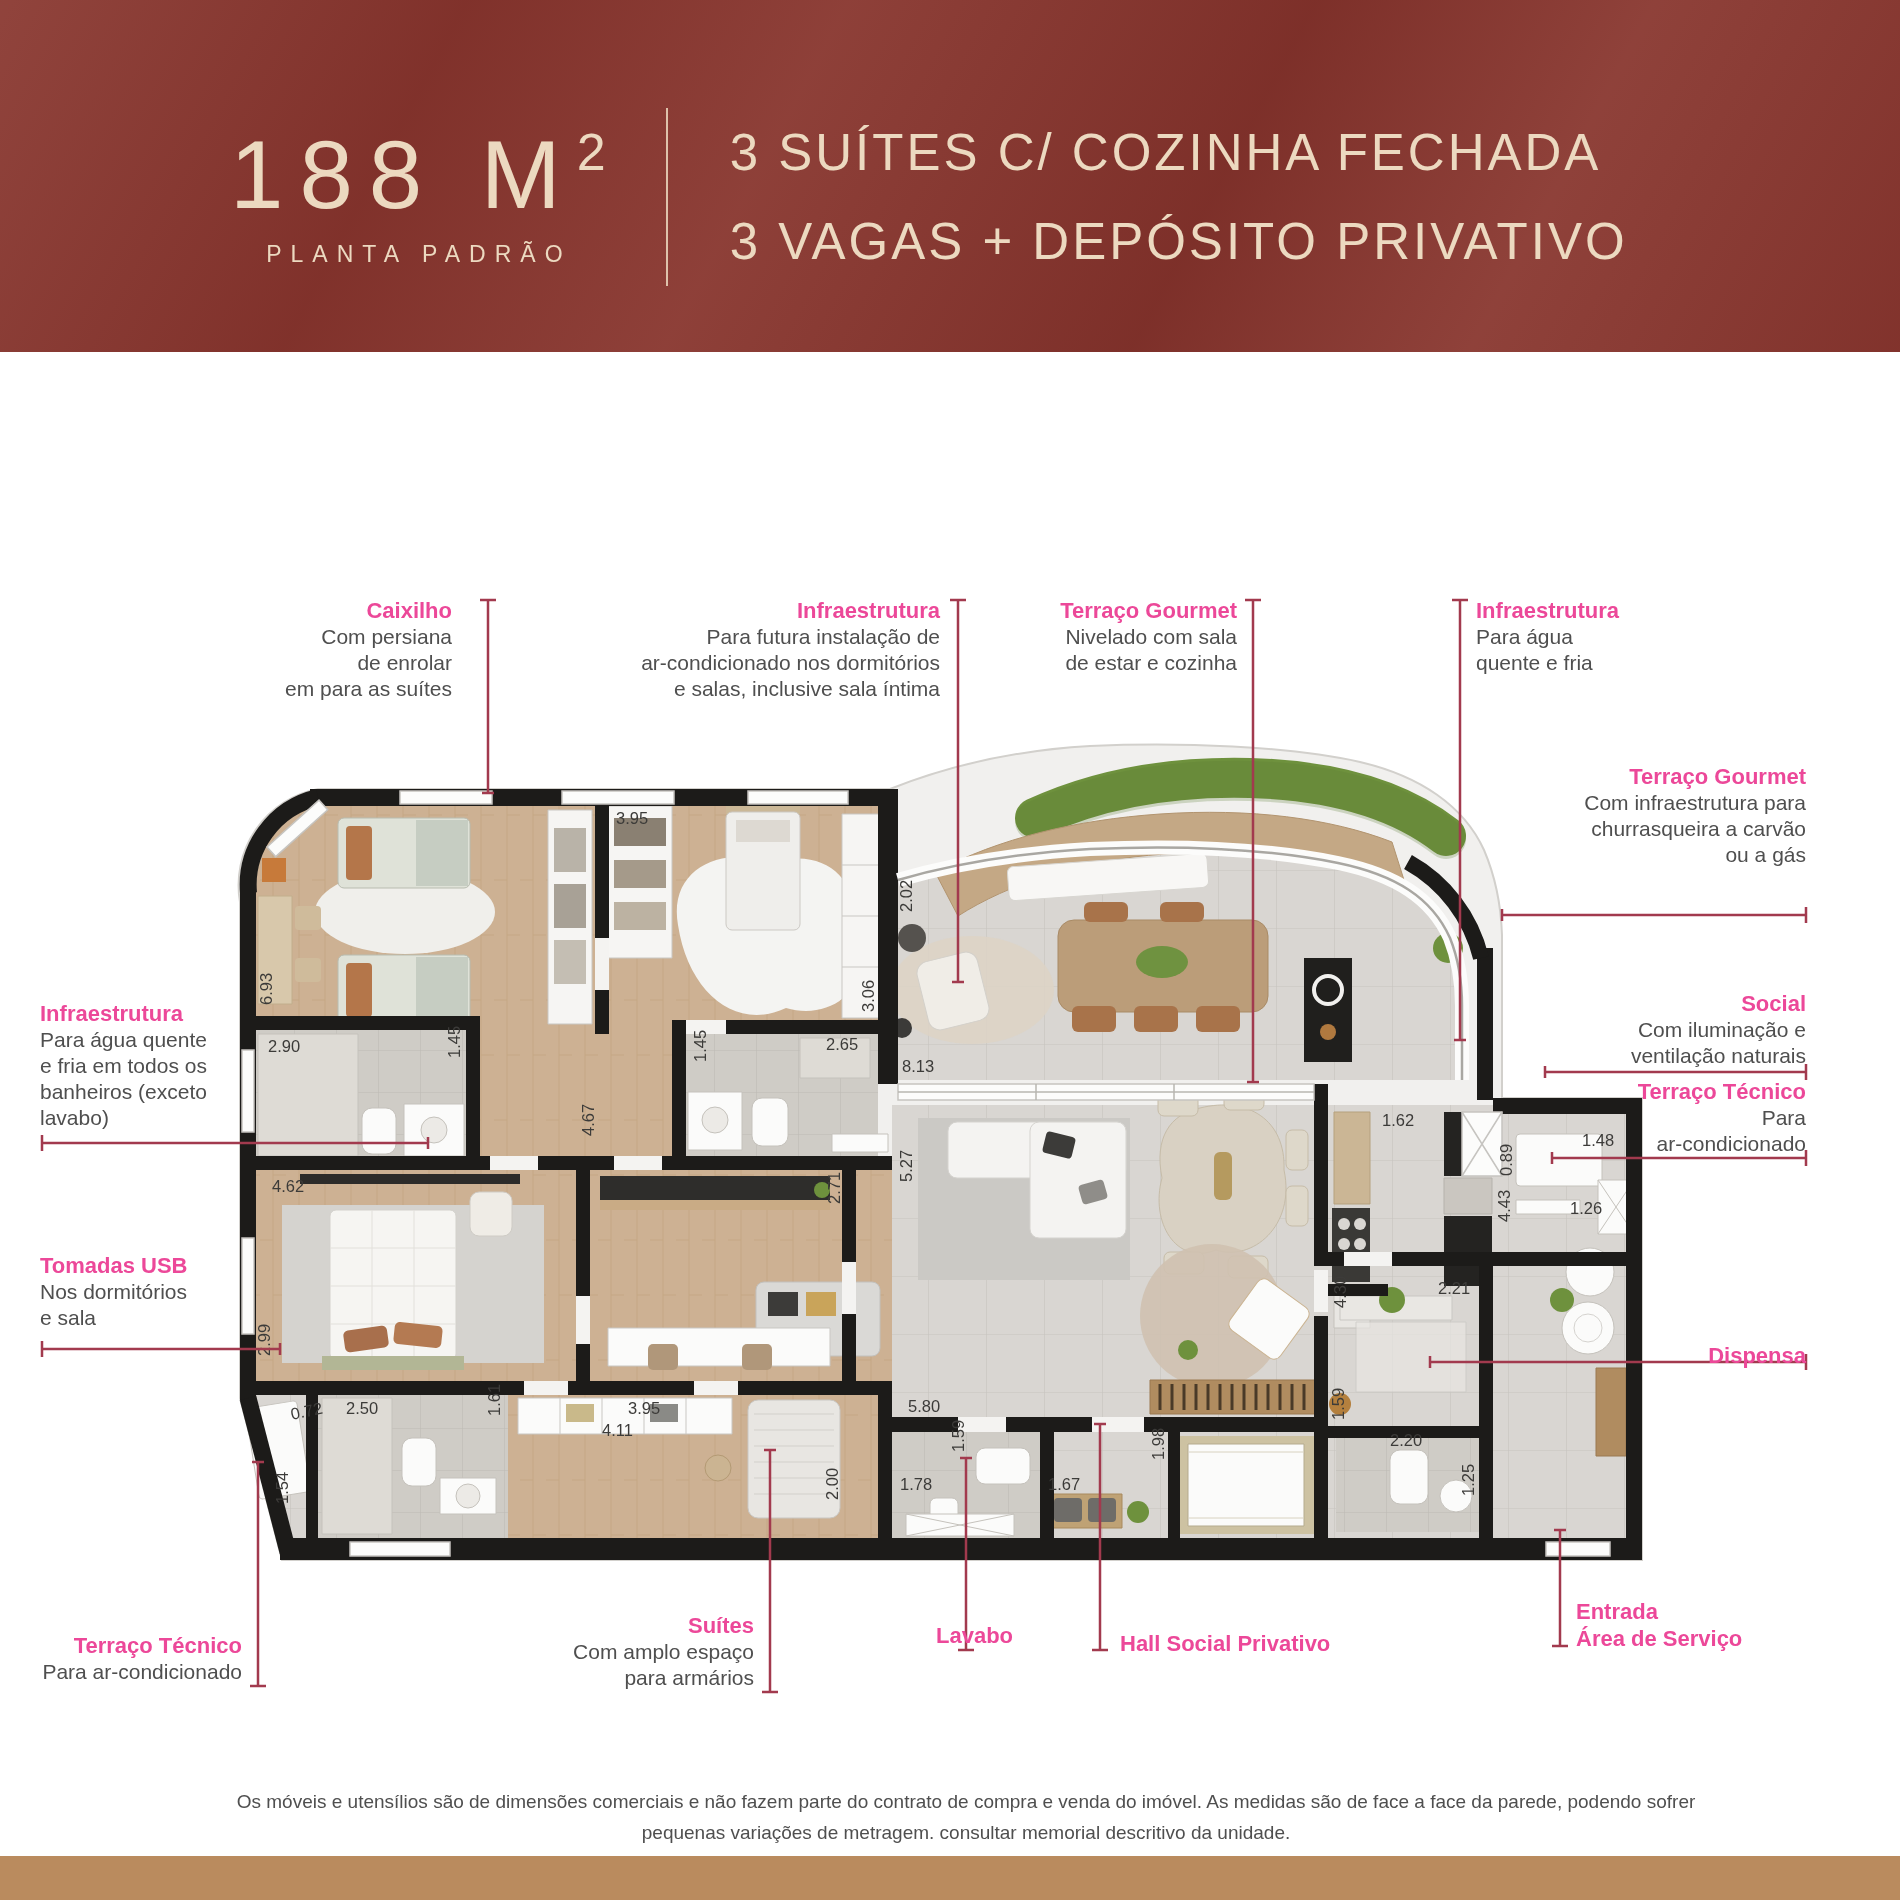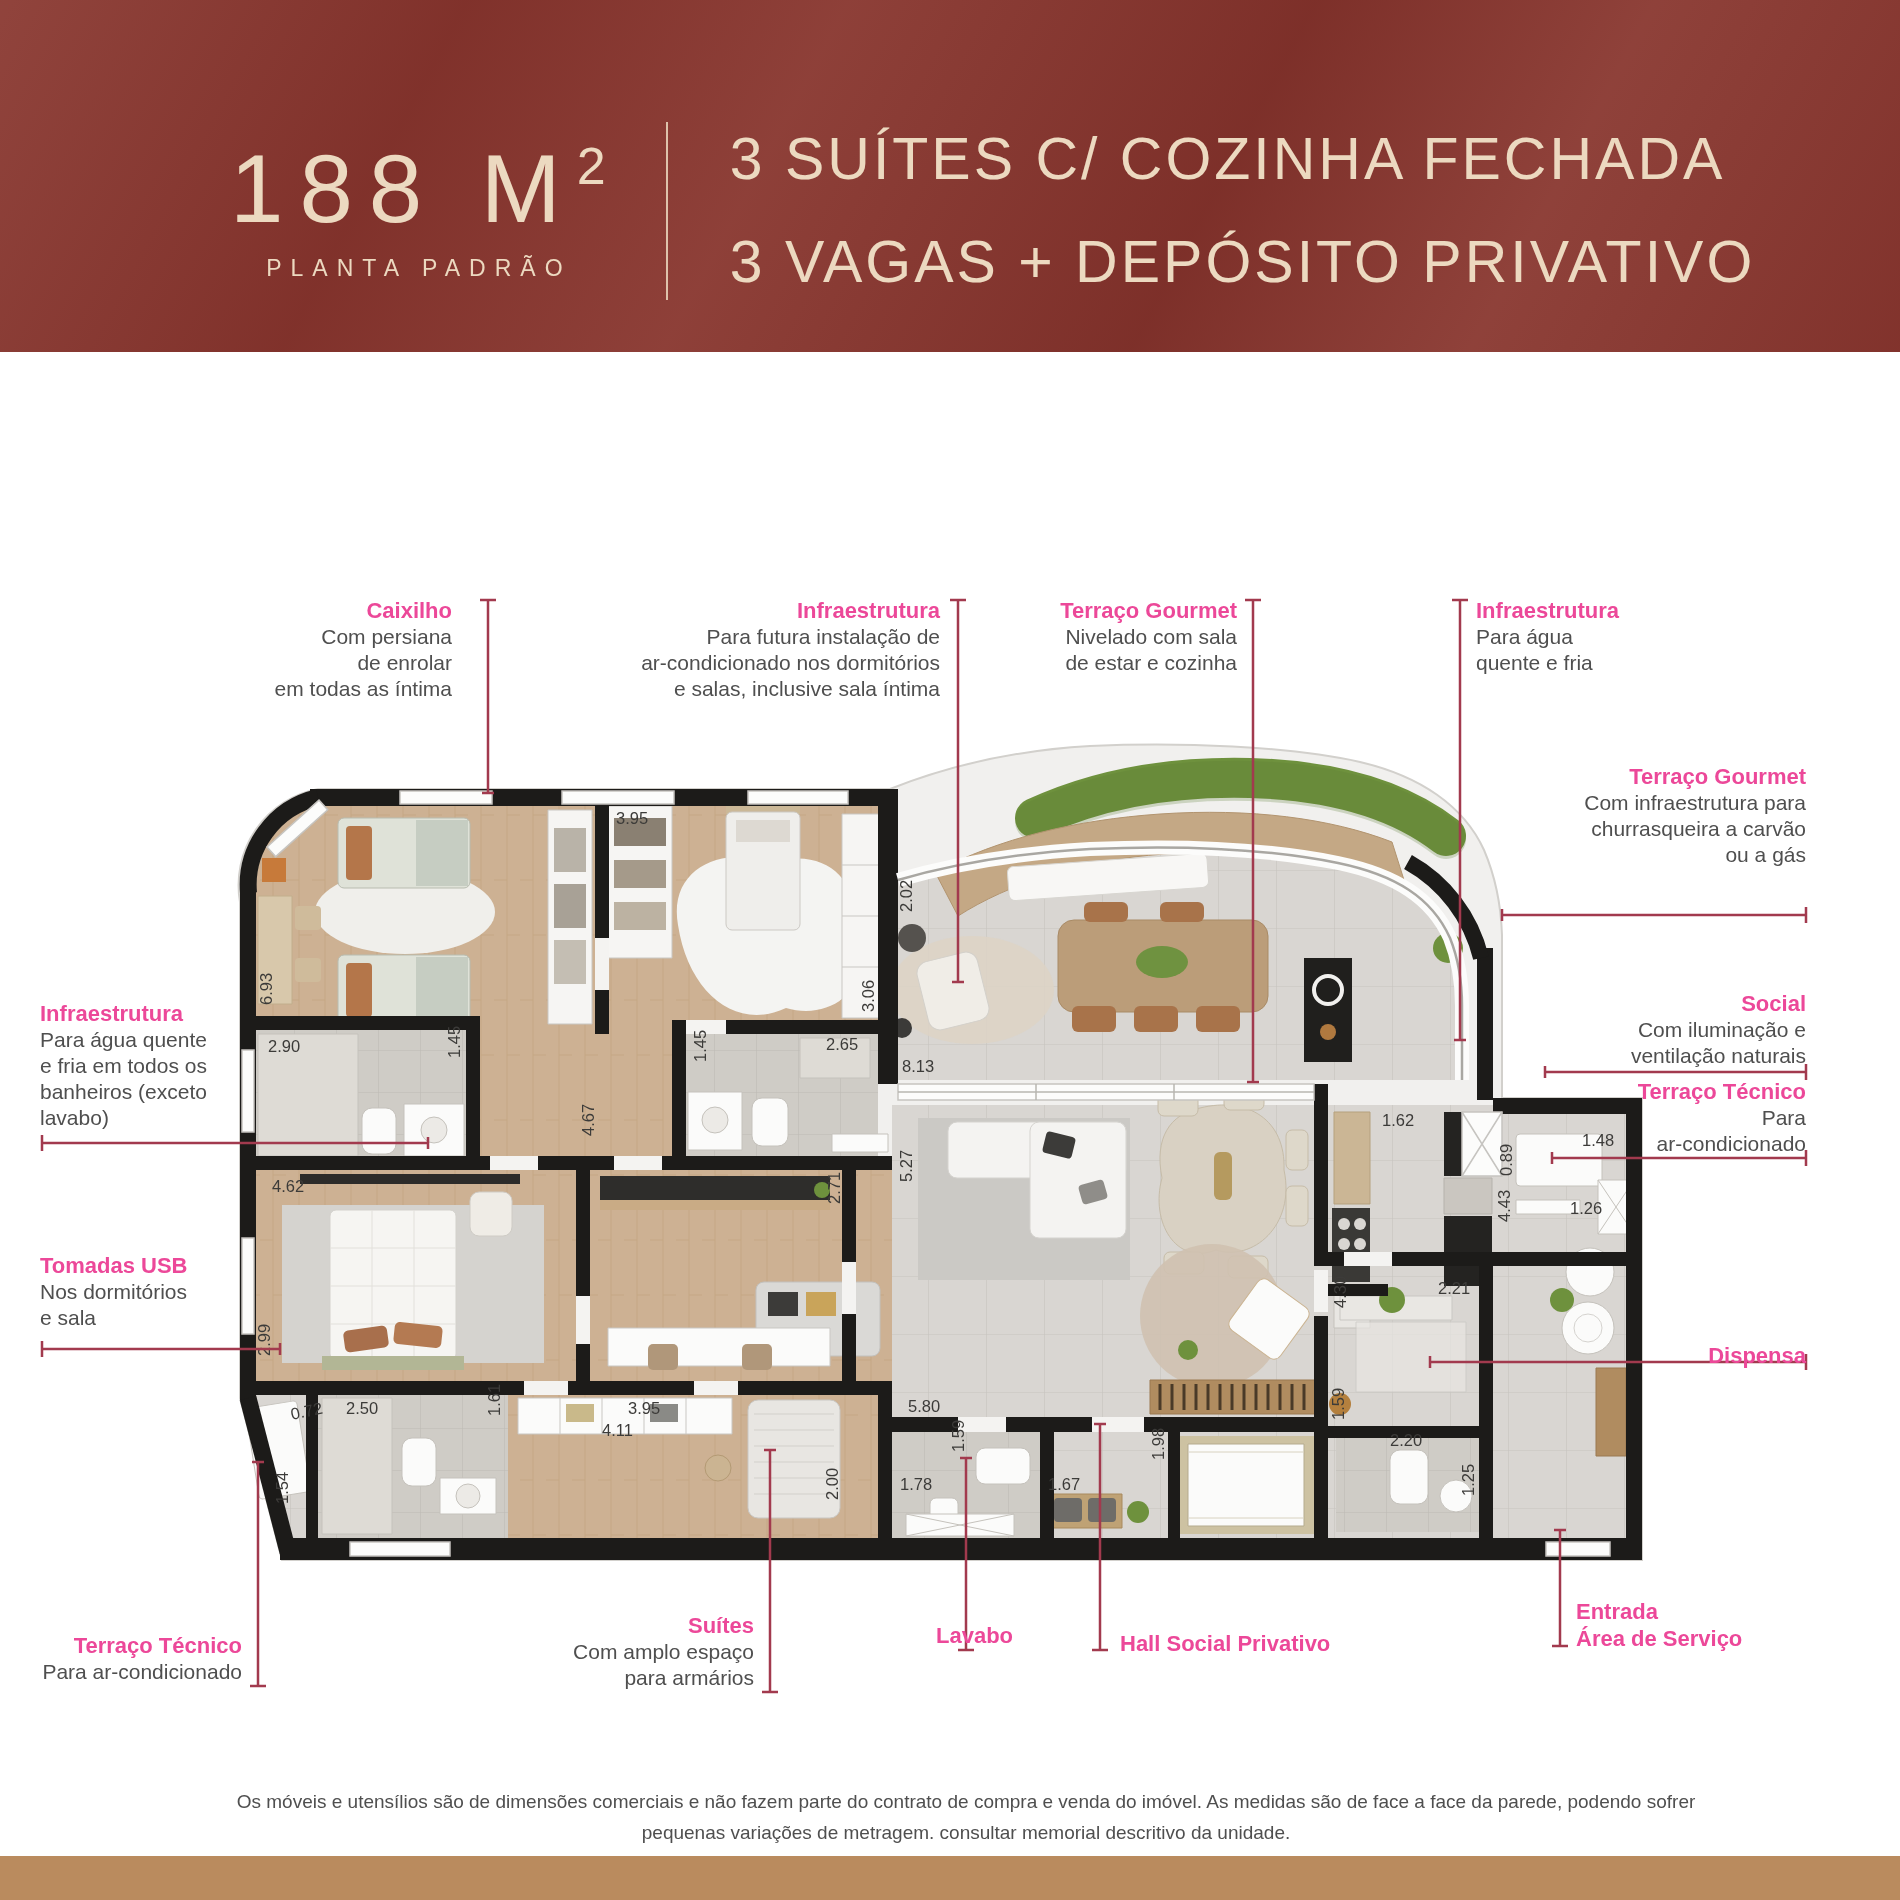--- a/index.html
+++ b/index.html
@@ -22,21 +22,21 @@
     color:#ecd9c0;
   }
   .area-block{text-align:center;padding-right:58px;}
   .area-value{
     font-size:96px;letter-spacing:16px;font-weight:500;line-height:1;
     white-space:nowrap;
   }
   .area-value sup{font-size:52px;letter-spacing:2px;vertical-align:38px;}
   .area-label{font-size:23px;letter-spacing:9px;margin-top:18px;}
   .header-divider{width:2px;height:178px;background:rgba(236,217,192,0.85);}
-  .features{padding-left:62px;font-size:59px;letter-spacing:3px;font-weight:500;line-height:1.75;white-space:nowrap;}
+  .features{padding-left:62px;font-size:51px;letter-spacing:3px;font-weight:500;line-height:1.75;white-space:nowrap;}
   
   .callout{position:absolute;font-size:21px;color:#4f4f4f;line-height:26px;}
   .callout .t{color:#ec4899;font-weight:bold;font-size:22px;line-height:27px;}
   .callout.ra{text-align:right;}
   .callout.la{text-align:left;}
   
   .plan-svg{position:absolute;left:0;top:560px;}
   .meas{font-size:16.5px;fill:#3c3b39;}
   
   .disclaimer{
@@ -413,21 +413,21 @@
     <path d="M966,1458 V1650 M958,1650 H974 M960,1458 H972"></path>
     <path d="M1100,1424 V1650 M1092,1650 H1108 M1094,1424 H1106"></path>
     <path d="M1560,1530 V1646 M1552,1646 H1568 M1554,1530 H1566"></path>
   </g>
 </svg>
 
 <div class="callout ra" style="right:1448px;top:597px;">
   <div class="t">Caixilho</div>
   <div>Com persiana</div>
   <div>de enrolar</div>
-  <div>em todas as íntima</div>
+  <div>em para as suítes</div>
 </div>
 
 <div class="callout ra" style="right:960px;top:597px;">
   <div class="t">Infraestrutura</div>
   <div>Para futura instalação de</div>
   <div>ar-condicionado nos dormitórios</div>
   <div>e salas, inclusive sala íntima</div>
 </div>
 
 <div class="callout ra" style="right:663px;top:597px;">

